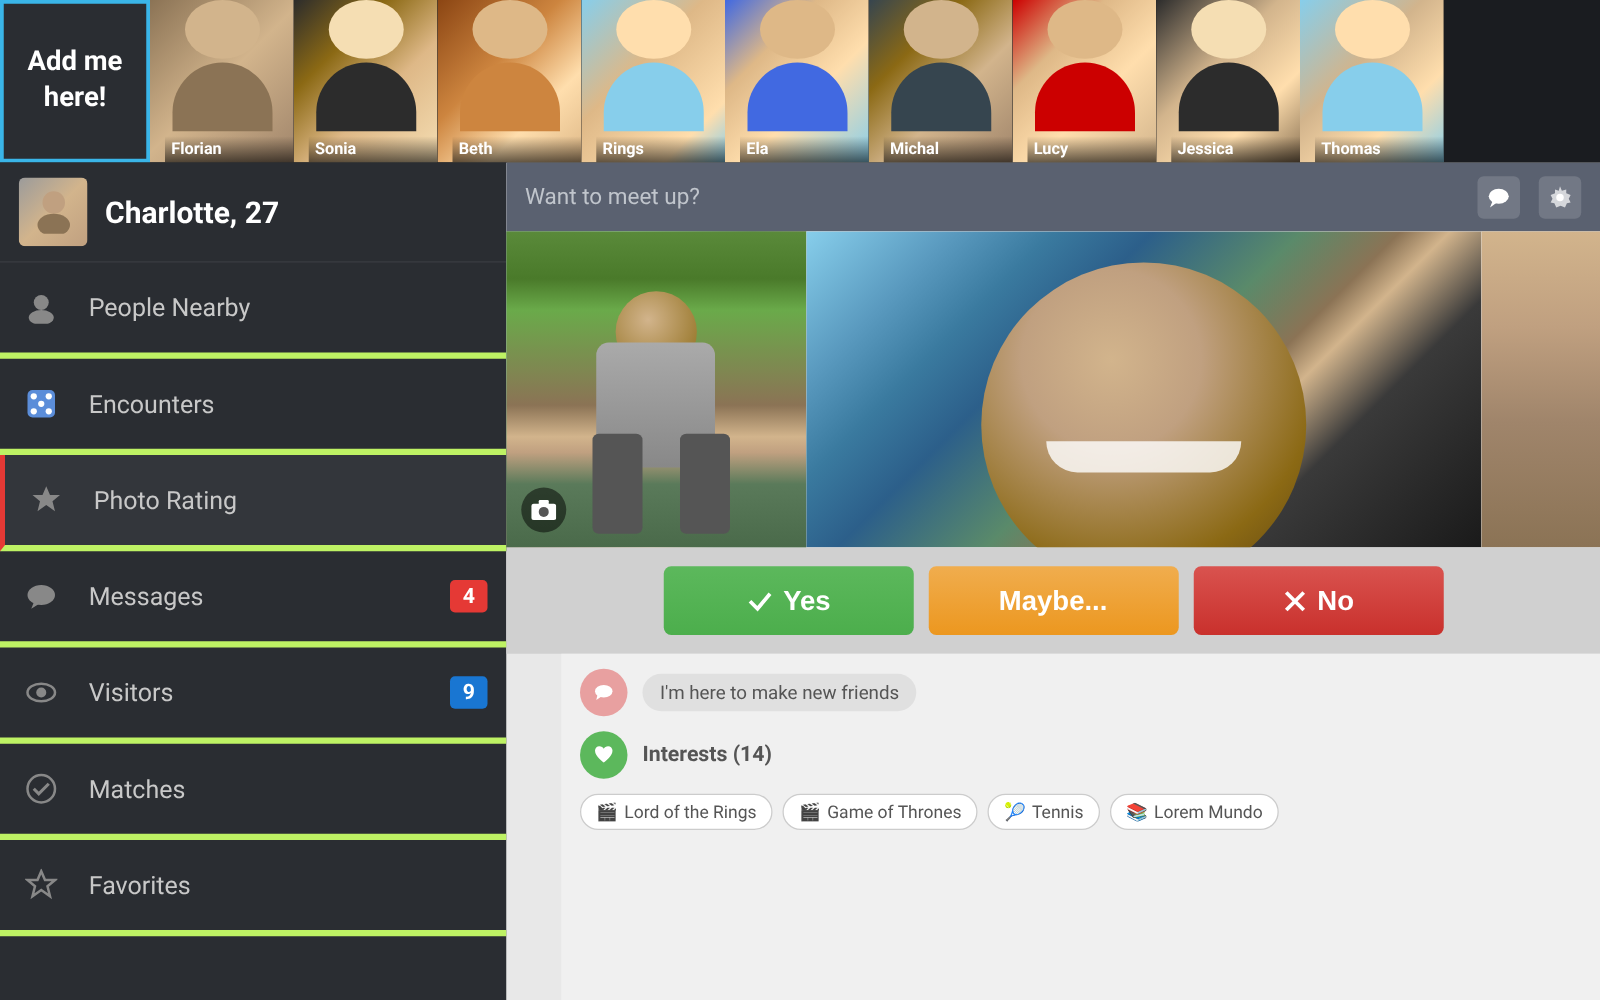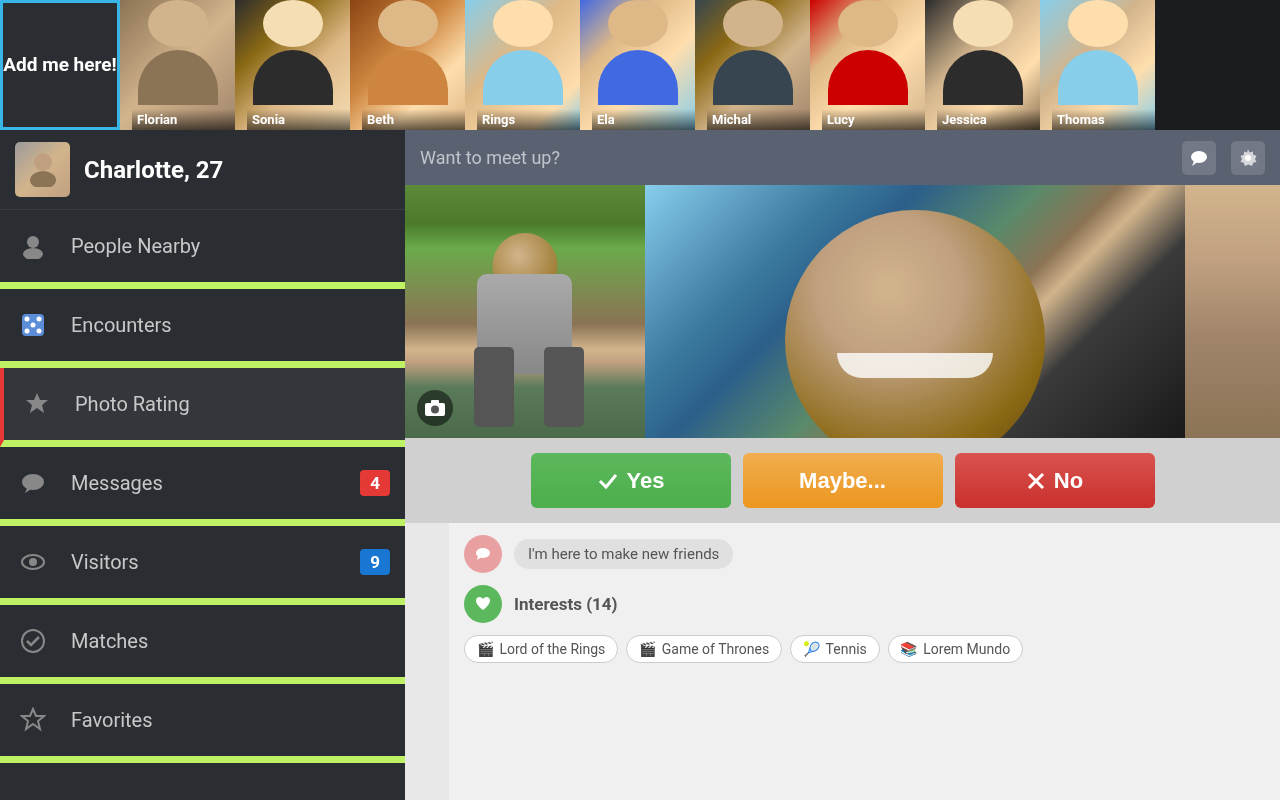--- a/index.html
+++ b/index.html
@@ -21,21 +21,21 @@
       background: #2a2d32;
       display: flex;
       align-items: center;
       justify-content: center;
       flex-shrink: 0;
       cursor: pointer;
       position: relative;
     }
     .top-bar-add-text {
       color: white;
-      font-size: 19px;
+      font-size: 22px;
       font-weight: bold;
       text-align: center;
       line-height: 1.3;
     }
     .top-bar-person {
       width: 115px;
       height: 130px;
       flex-shrink: 0;
       position: relative;
       overflow: hidden;
@@ -107,21 +107,21 @@
       margin-left: 14px;
     }
     .sidebar-nav {
       flex: 1;
     }
     .sidebar-item {
       display: flex;
       align-items: center;
       padding: 18px 15px;
       cursor: pointer;
-      border-bottom: 7px solid #bef264;
+      border-bottom: 5px solid #bef264;
       position: relative;
     }
     .sidebar-item.active {
       background: #33363b;
       border-left: 4px solid #e53935;
     }
     .sidebar-item-icon {
       width: 36px;
       height: 36px;
       flex-shrink: 0;

